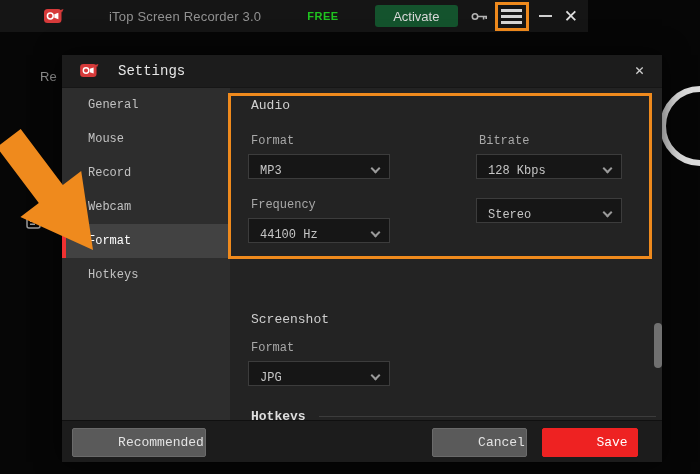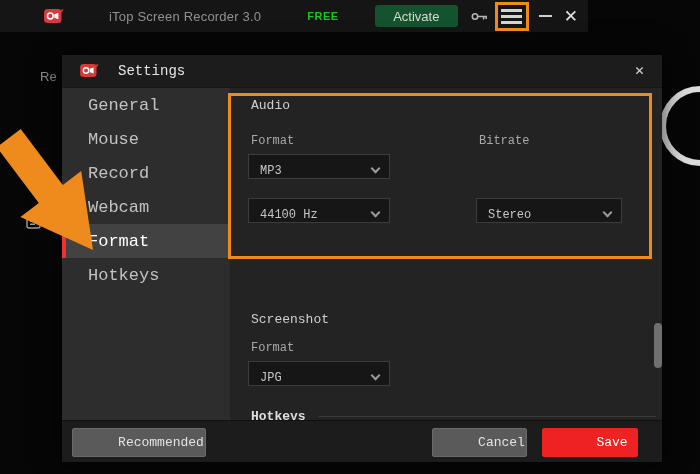--- a/index.html
+++ b/index.html
@@ -48,21 +48,21 @@
     background:#1c1c1c; display:flex; align-items:center; padding:0 14px 0 18px;
     border-bottom:1px solid #161616;
   }
   .dlg-title { font-size:14px; color:#e6e6e6; margin-left:9px; }
   .dlg-close { margin-left:auto; color:#cfcfcf; font-size:15px; cursor:pointer; line-height:1; padding:2px 4px; }
   .sidebar {
     position:absolute; left:0; top:33px; width:168px; height:332px; background:#2d2d2d;
   }
   .side-item {
     height:34px; display:flex; align-items:center; padding-left:26px;
-    font-size:17px; color:#c2c2c2; cursor:pointer;
+    font-size:12px; color:#c2c2c2; cursor:pointer;
   }
   .side-item.selected {
     background:#424242; color:#ffffff; border-left:4px solid #f03131; padding-left:22px;
   }
   .content { position:absolute; left:168px; top:33px; width:432px; height:332px; }
   .sec-heading { position:absolute; font-size:13px; color:#cfcfcf; }
   .field { position:absolute; }
   .field .flabel { font-size:12px; color:#a8a8a8; height:15px; margin-left:3px; margin-bottom:5px; display:block; }
   .dd {
     height:25px; background:#161616; border:1px solid #3c3c3c;
@@ -171,22 +171,27 @@
 
       <div class="field" style="left:18px; top:46px;">
         <span class="flabel">Format</span>
         <div class="dd w142">
           <span class="dval">MP3</span>
           <span class="chev"></span>
         </div>
       </div>
       <div class="field" style="left:246px; top:46px;">
         <span class="flabel">Bitrate</span>
+        <div class="dd w146">
+          <span class="dval">128 Kbps</span>
+          <span class="chev"></span>
+        </div>
       </div>
       <div class="field" style="left:18px; top:110px;">
+        <span class="flabel">Frequency</span>
         <div class="dd w142">
           <span class="dval">44100 Hz</span>
           <span class="chev"></span>
         </div>
       </div>
       <div class="field" style="left:246px; top:110px;">
         <div class="dd w146">
           <span class="dval">Stereo</span>
           <span class="chev"></span>
         </div>

